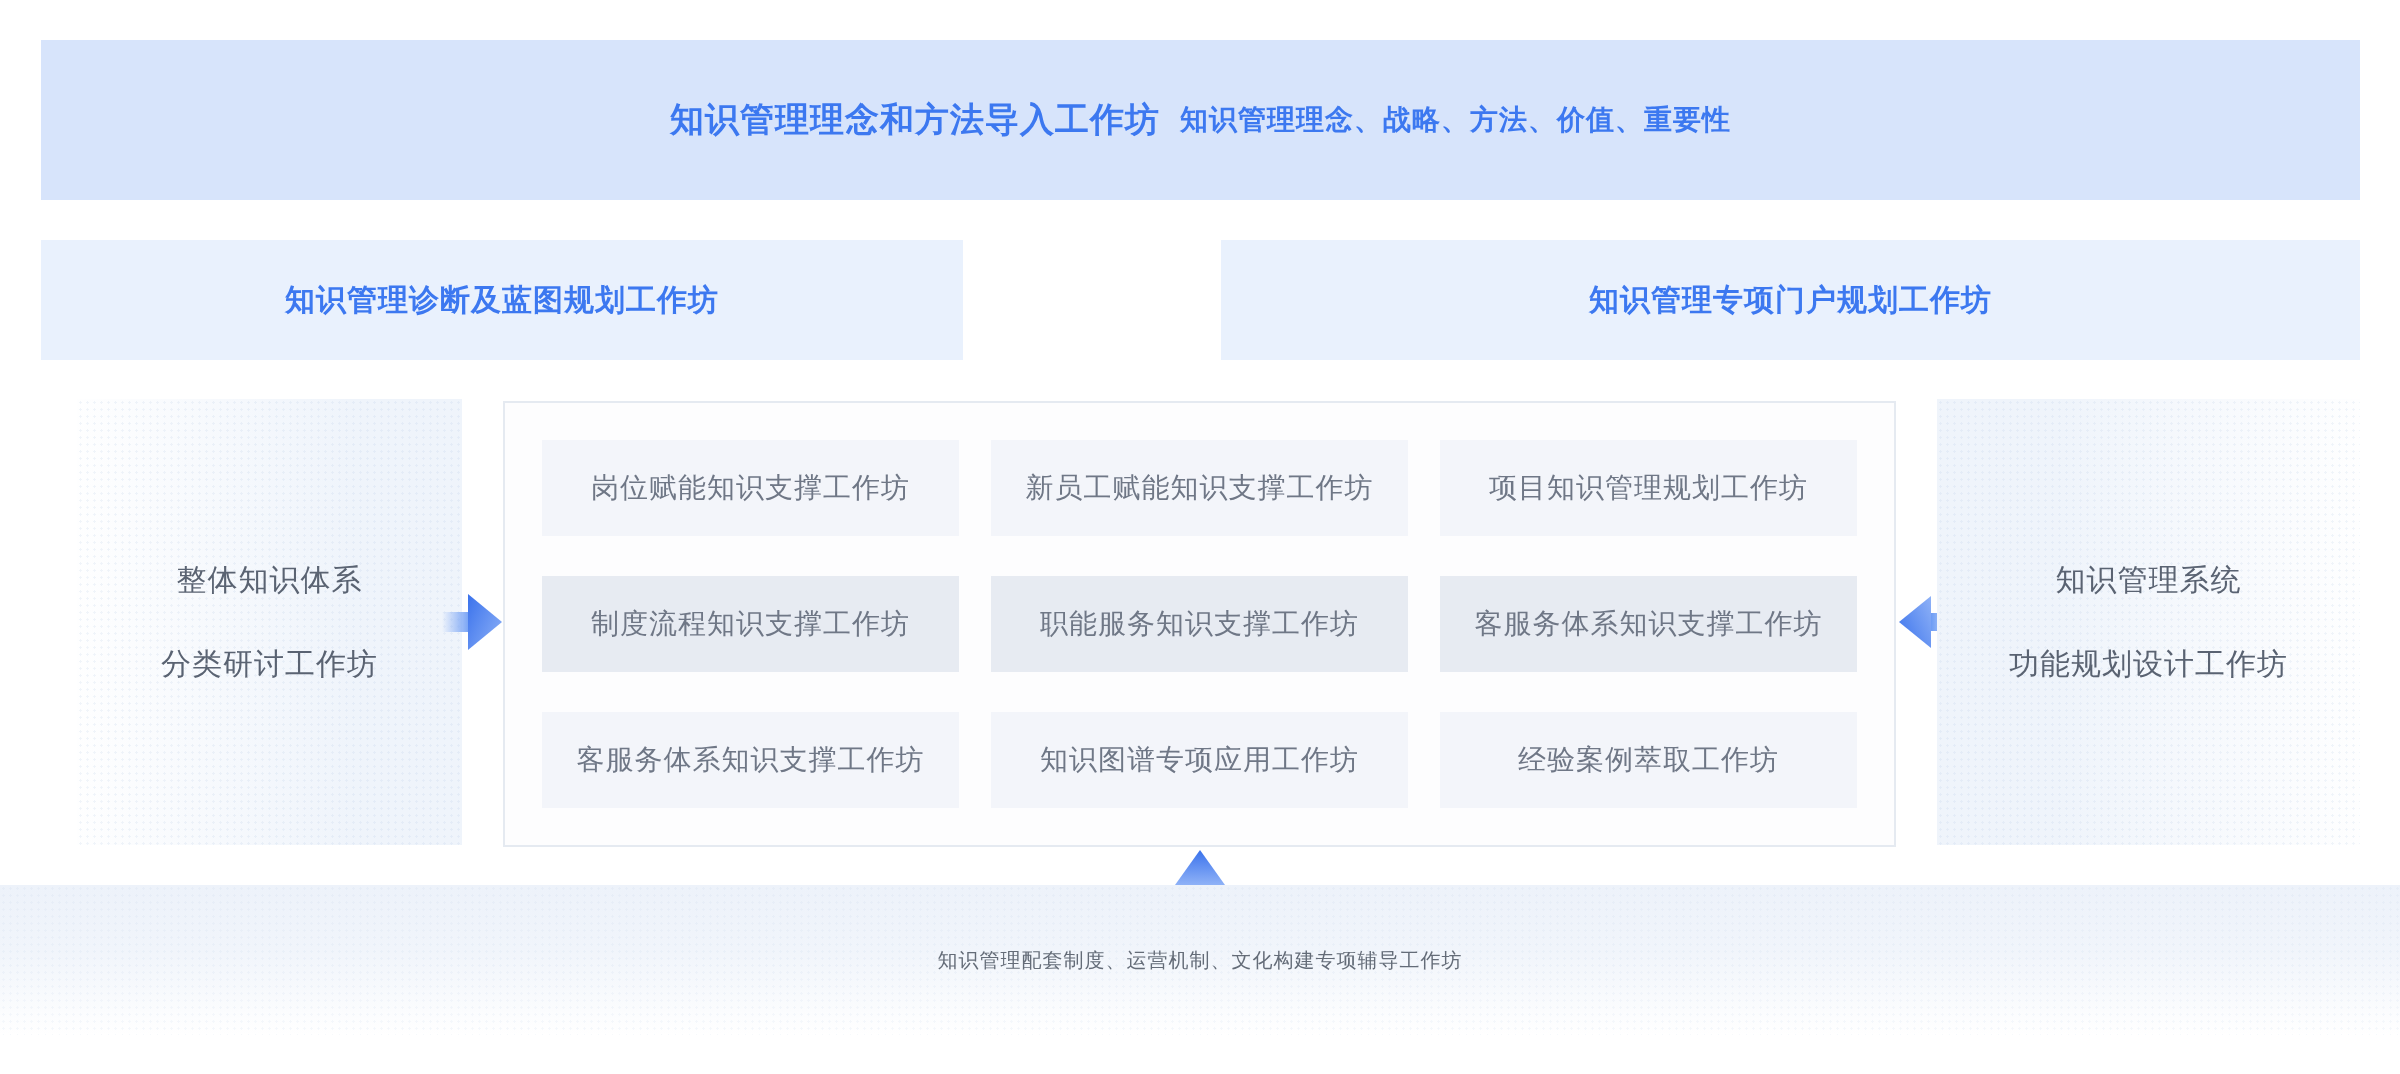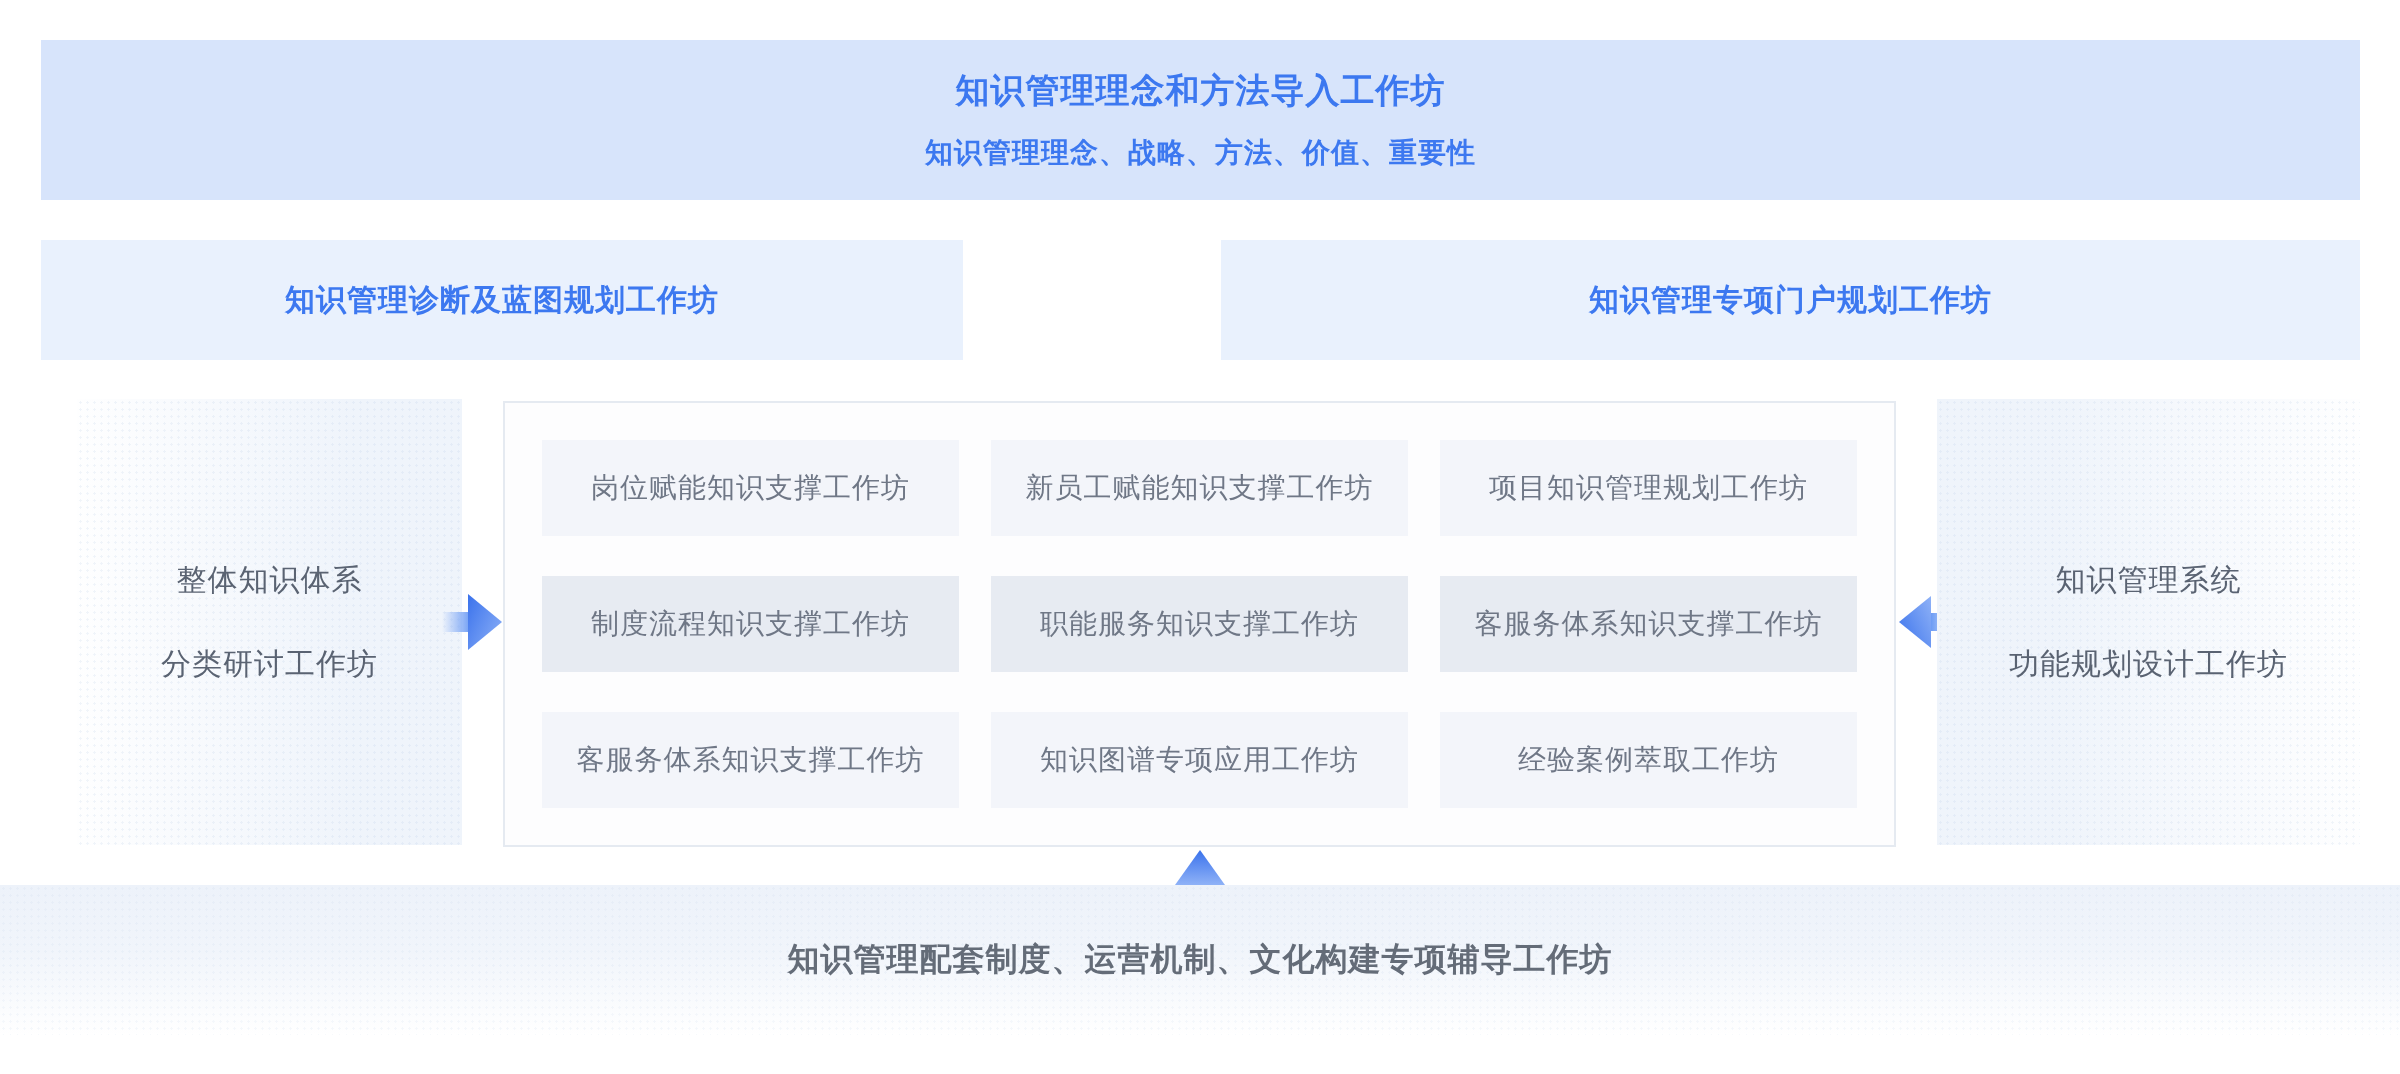--- a/index.html
+++ b/index.html
@@ -4,21 +4,21 @@
 <style>
   html,body{margin:0;padding:0;overflow:hidden;background:#fff;}
   .canvas{
     position:relative;width:2400px;height:1074px;background:#fff;
     font-family:"Liberation Sans","DejaVu Sans",sans-serif;
   }
   
   .top-banner{
     position:absolute;left:41px;top:40px;width:2319px;height:160px;
     background:var(--banner-bg);
-    display:flex;flex-direction:column;align-items:center;justify-content:center;gap:20px;
+    display:flex;flex-direction:row;align-items:center;justify-content:center;gap:20px;
   }
   .top-banner h1{
     margin:0;font-size:34px;font-weight:bold;color:var(--accent-blue);letter-spacing:1px;
   }
   .top-banner p{
     margin:0;font-size:28px;font-weight:bold;color:var(--accent-blue);letter-spacing:1px;
   }
   
   .banner2{
     position:absolute;top:240px;height:120px;background:var(--banner2-bg);
@@ -100,21 +100,21 @@
     position:absolute;left:0;top:885px;width:2400px;height:150px;
     background:linear-gradient(to bottom,var(--band-bg) 0%,#F1F5FB 45%,rgba(255,255,255,0) 100%);
     display:flex;align-items:center;justify-content:center;
   }
   .bottom-band .dots{
     position:absolute;inset:0;pointer-events:none;opacity:.3;
     background-image:radial-gradient(rgba(150,178,216,.28) 1.2px,transparent 1.3px);
     background-size:7px 7px;
   }
   .bottom-band p{
-    position:relative;margin:0;font-size:32px;color:var(--band-text);letter-spacing:1px;font-weight:bold;
+    position:relative;margin:0;font-size:20px;color:var(--band-text);letter-spacing:1px;
   }
 </style>
 </head>
 <body>
 
 <div class="canvas">
 
   <section class="top-banner">
     <h1>知识管理理念和方法导入工作坊</h1>
     <p>知识管理理念、战略、方法、价值、重要性</p>

